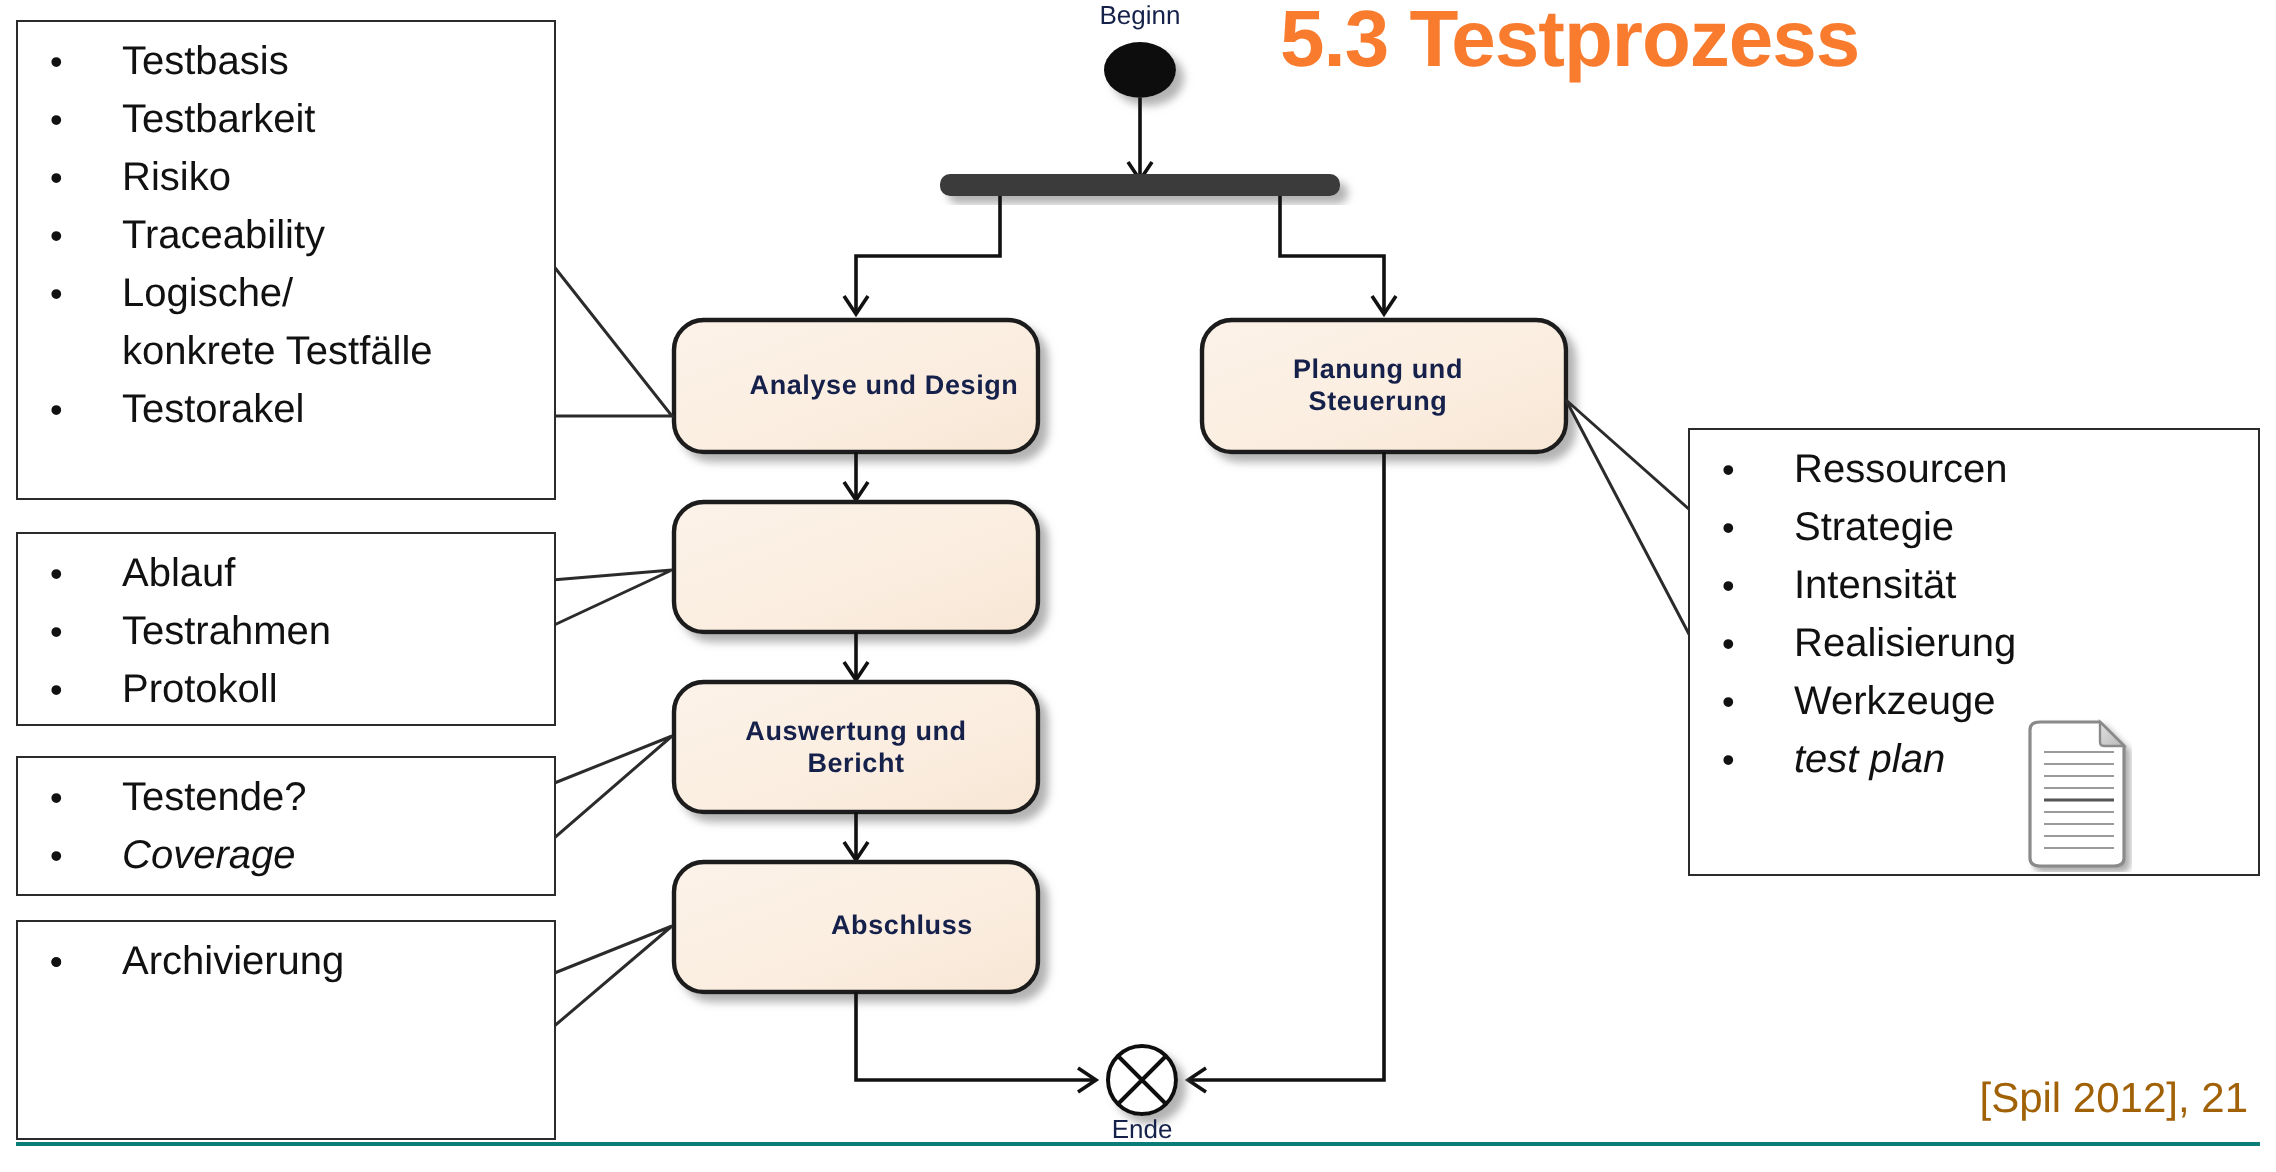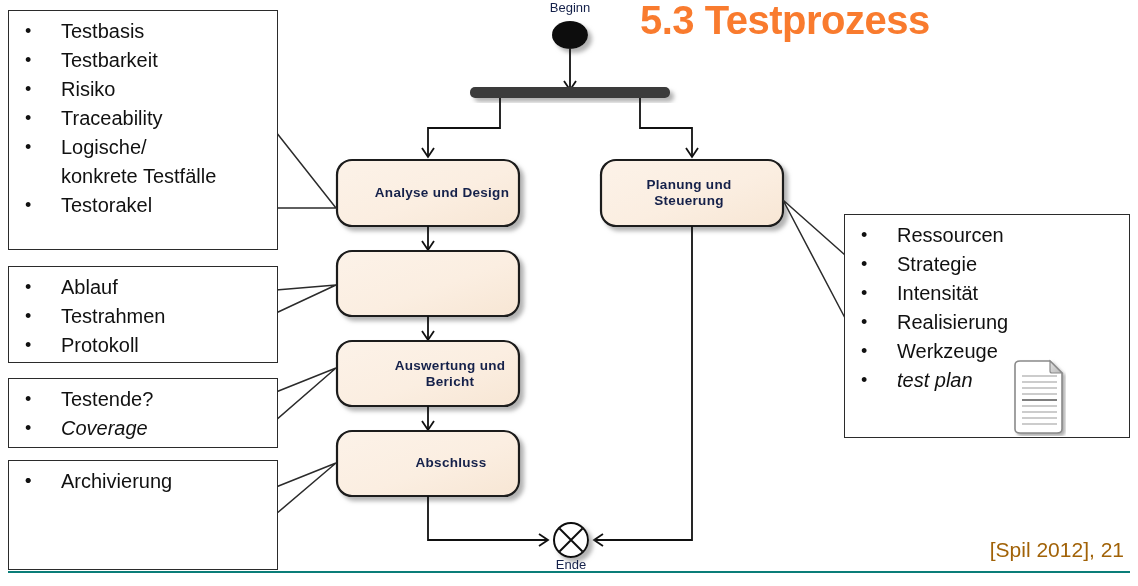--- a/index.html
+++ b/index.html
@@ -169,21 +169,21 @@
 
   <div class="slide-title">5.3 Testprozess</div>
 
   <div class="node-label" style="left:520px;top:0px;width:100px;">Beginn</div>
   <div class="node-label" style="left:521px;top:557px;width:100px;">Ende</div>
 
   <div class="act-label" style="left:337px;top:185px;width:210px;">
     <div>Analyse und Design</div>
     <div></div>
   </div>
-  <div class="act-label" style="left:337px;top:358px;width:182px;padding-left:22px;">
+  <div class="act-label" style="left:337px;top:358px;width:182px;">
     <div>Auswertung und</div>
     <div>Bericht</div>
   </div>
   <div class="act-label" style="left:337px;top:455px;width:182px;margin-left:23px;">
     <div>Abschluss</div>
     <div></div>
   </div>
   <div class="act-label" style="left:601px;top:177px;width:176px;">
     <div>Planung und</div>
     <div>Steuerung</div>

